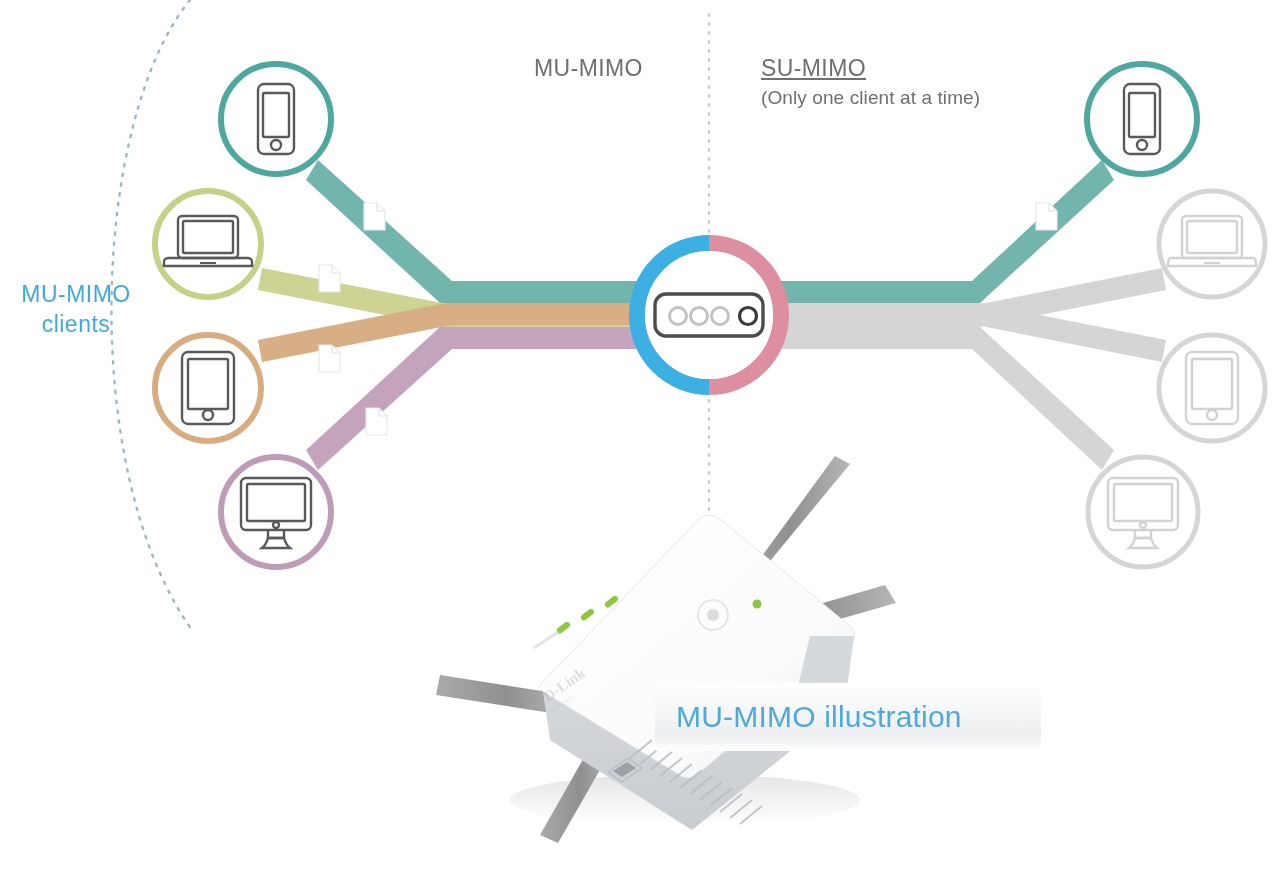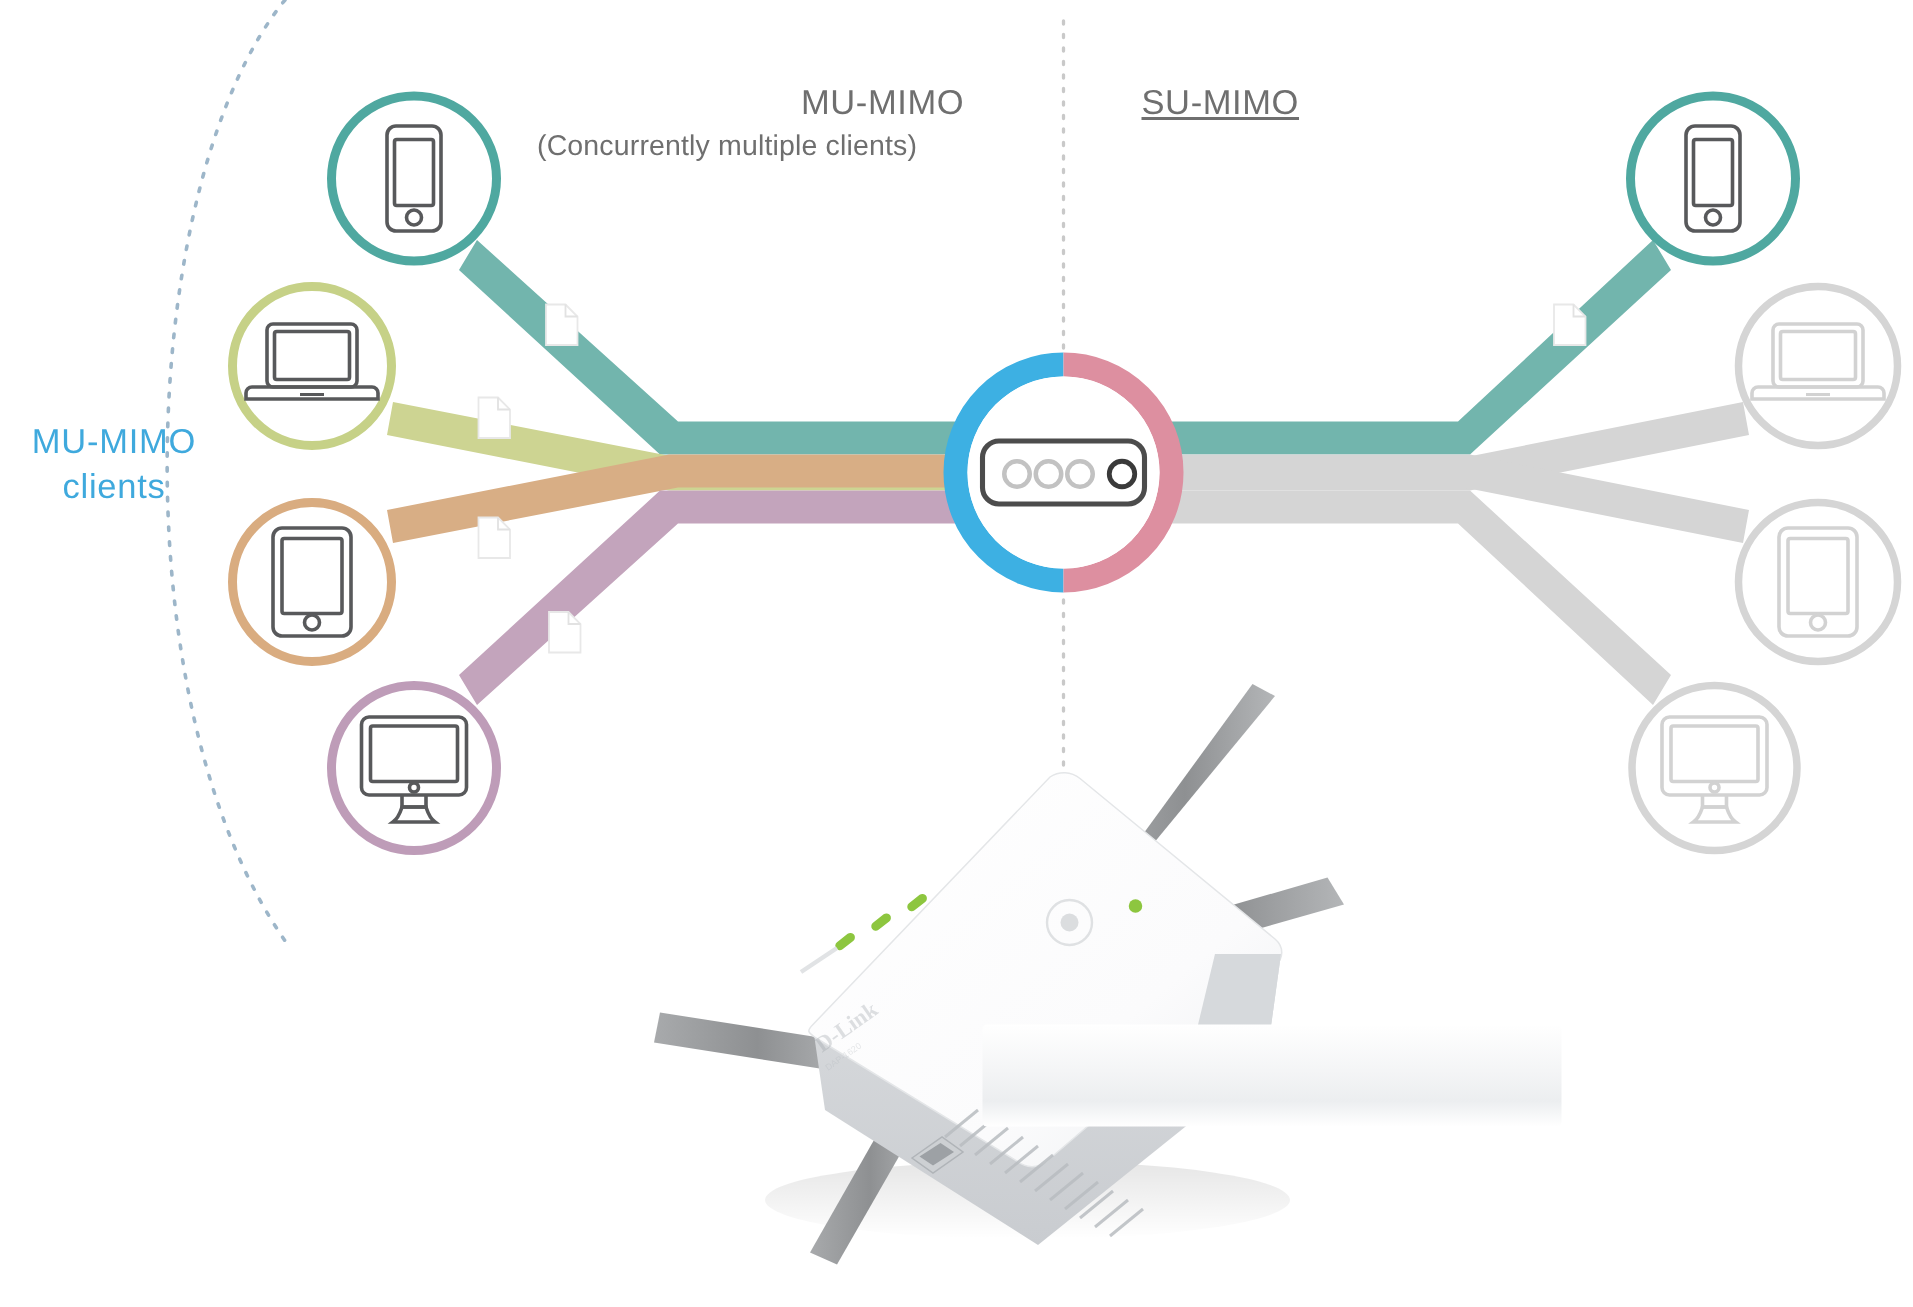--- a/index.html
+++ b/index.html
@@ -261,22 +261,23 @@
         <path d="M183 331 L 197 322 L 206 328 L 192 337 Z" fill="#9da1a5"></path>
       </g>
       <g opacity="0.32">
         <text x="118" y="262" font-family="'Liberation Serif', serif" font-size="15" font-weight="bold" fill="#9aa0a6" transform="rotate(-35 118 262)">D-Link</text>
         <text x="122" y="274" font-family="'Liberation Sans', sans-serif" font-size="6" fill="#b3b8bd" transform="rotate(-35 122 274)">DAP-1620</text>
       </g>
     </g>
   </svg>
 
   <div class="lbl lbl-title" id="mu-title">MU-MIMO</div>
-  <div class="lbl lbl-sub" id="mu-sub">(Concurrently multiple clients)</div>
   <div class="lbl lbl-title" id="su-title">SU-MIMO</div>
+  <div class="lbl lbl-sub" id="su-sub">(Only one client at a time)</div>
 
   <div id="clients-label">
     <span>MU-MIMO</span>
     <span class="l2">clients</span>
   </div>
 
   <div id="caption-panel"></div>
+  <div id="caption-text">MU-MIMO illustration</div>
 </div>
 
 </body></html>

